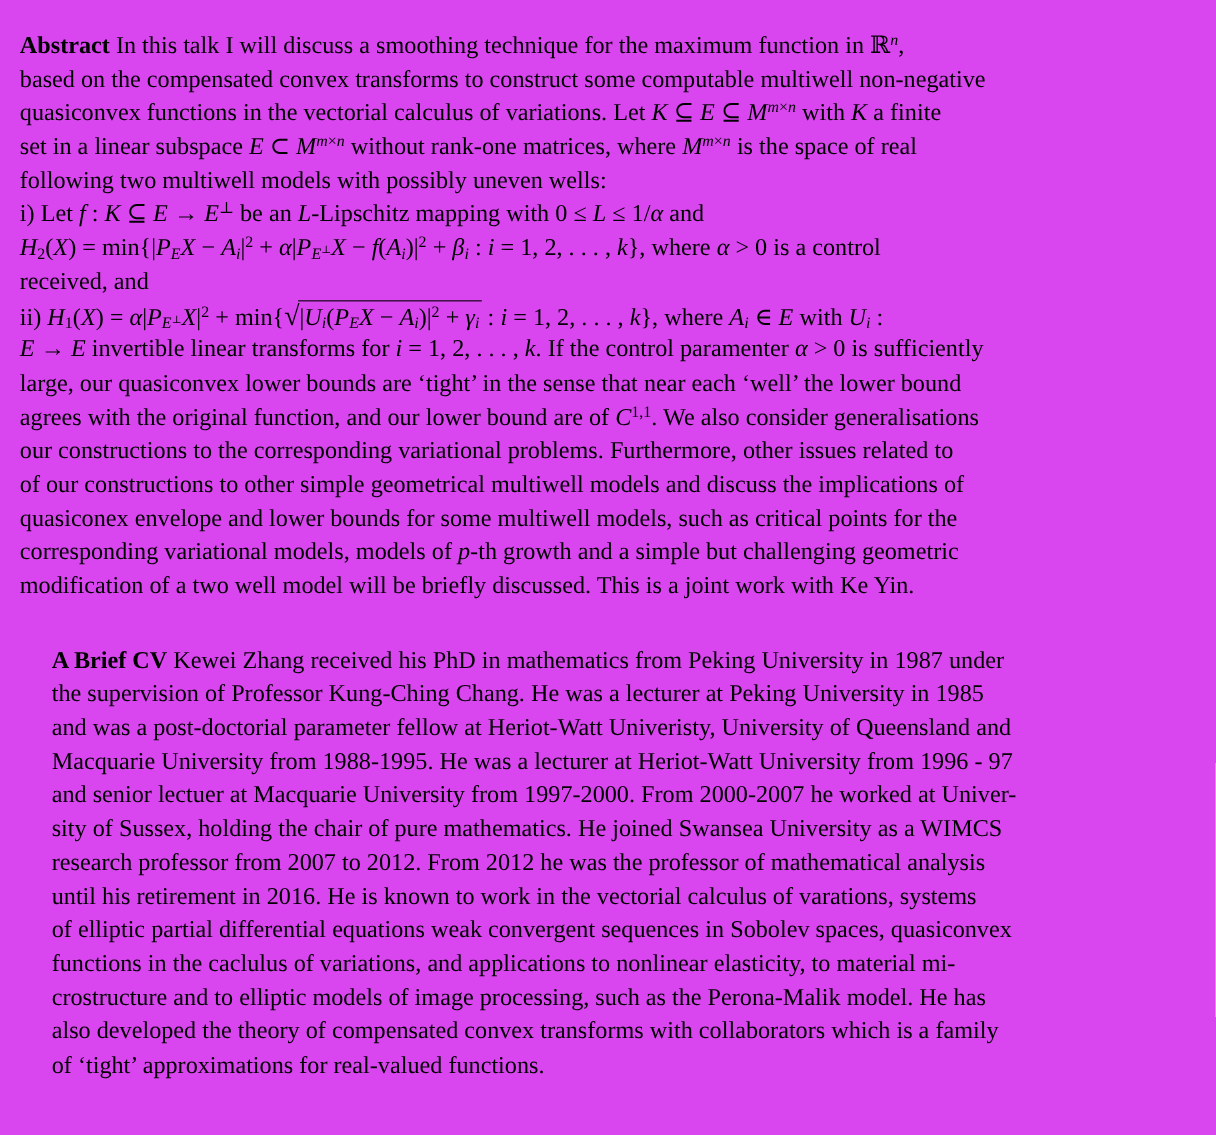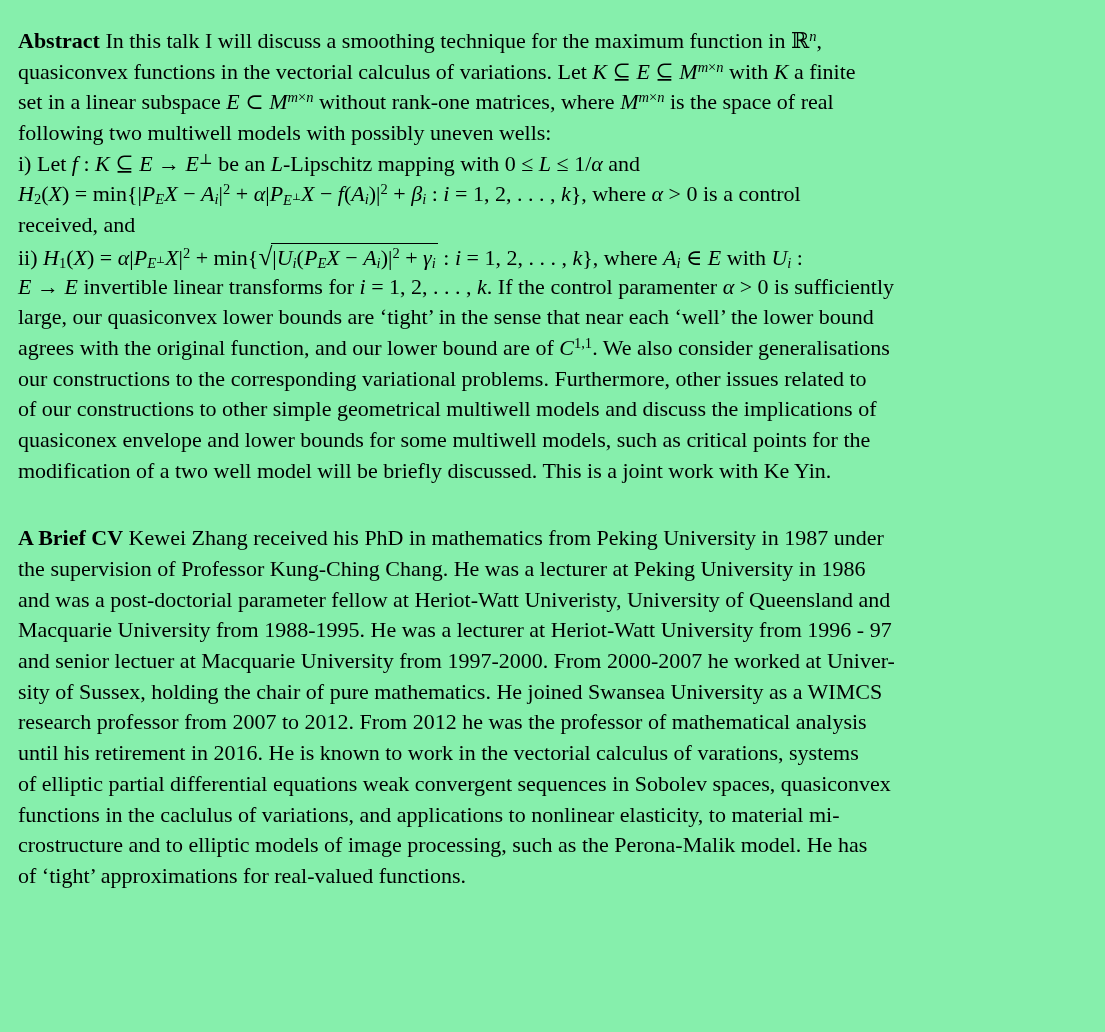--- a/index.html
+++ b/index.html
@@ -8,66 +8,69 @@
     color: #000000;
     font-family: "Liberation Serif", "DejaVu Serif", serif;
     font-size: 22px;
   }
   .doc {
     width: 1105px;
     height: 1032px;
     box-sizing: border-box;
     padding: 26px 19px 0 18px;
     overflow: hidden;
-    background: #86efac;
+    background: #d946ef;
   }
   .para { margin: 0 0 37px 0; }
-  .para:last-child { margin-bottom: 0; }
+  .para:last-child { margin-bottom: 0; margin-left: 29px; }
   .line {
     line-height: 30.7px;
     white-space: nowrap;
     height: 30.7px;
   }
   .ln { display: inline; }
   b { font-weight: bold; }
   i { font-style: italic; }
   sub, sup { font-size: 66%; line-height: 0; }
   sup { vertical-align: 0.5em; }
   sub { vertical-align: -0.22em; }
   .sqrt { font-size: 115%; letter-spacing: -1px; }
   .vinc { border-top: 1.4px solid currentColor; padding: 1px 2px 0 1px; margin-top: 28px; }
 </style>
 </head>
 <body>
 
 <div class="doc">
   <div class="para">
       <div class="line"><span class="ln"><b>Abstract</b> In this talk I will discuss a smoothing technique for the maximum function in ℝ<sup><i>n</i></sup>,</span></div>
+      <div class="line"><span class="ln">based on the compensated convex transforms to construct some computable multiwell non-negative</span></div>
       <div class="line"><span class="ln">quasiconvex functions in the vectorial calculus of variations. Let <i>K</i> ⊆ <i>E</i> ⊆ <i>M</i><sup><i>m</i>×<i>n</i></sup> with <i>K</i> a finite</span></div>
       <div class="line"><span class="ln">set in a linear subspace <i>E</i> ⊂ <i>M</i><sup><i>m</i>×<i>n</i></sup> without rank-one matrices, where <i>M</i><sup><i>m</i>×<i>n</i></sup> is the space of real</span></div>
       <div class="line"><span class="ln">following two multiwell models with possibly uneven wells:</span></div>
       <div class="line"><span class="ln">i) Let <i>f</i> : <i>K</i> ⊆ <i>E</i> → <i>E</i><sup>⊥</sup> be an <i>L</i>-Lipschitz mapping with 0 ≤ <i>L</i> ≤ 1/<i>α</i> and</span></div>
       <div class="line"><span class="ln"><i>H</i><sub>2</sub>(<i>X</i>) = min{|<i>P</i><sub><i>E</i></sub><i>X</i> − <i>A</i><sub><i>i</i></sub>|<sup>2</sup> + <i>α</i>|<i>P</i><sub><i>E</i><sup>⊥</sup></sub><i>X</i> − <i>f</i>(<i>A</i><sub><i>i</i></sub>)|<sup>2</sup> + <i>β</i><sub><i>i</i></sub> : <i>i</i> = 1, 2, . . . , <i>k</i>}, where <i>α</i> &gt; 0 is a control</span></div>
       <div class="line"><span class="ln">received, and</span></div>
       <div class="line"><span class="ln">ii) <i>H</i><sub>1</sub>(<i>X</i>) = <i>α</i>|<i>P</i><sub><i>E</i><sup>⊥</sup></sub><i>X</i>|<sup>2</sup> + min{<span class="sqrt">√</span><span class="vinc">|<i>U</i><sub><i>i</i></sub>(<i>P</i><sub><i>E</i></sub><i>X</i> − <i>A</i><sub><i>i</i></sub>)|<sup>2</sup> + <i>γ</i><sub><i>i</i></sub></span> : <i>i</i> = 1, 2, . . . , <i>k</i>}, where <i>A</i><sub><i>i</i></sub> ∈ <i>E</i> with <i>U</i><sub><i>i</i></sub> :</span></div>
       <div class="line"><span class="ln"><i>E</i> → <i>E</i> invertible linear transforms for <i>i</i> = 1, 2, . . . , <i>k</i>. If the control paramenter <i>α</i> &gt; 0 is sufficiently</span></div>
       <div class="line"><span class="ln">large, our quasiconvex lower bounds are ‘tight’ in the sense that near each ‘well’ the lower bound</span></div>
       <div class="line"><span class="ln">agrees with the original function, and our lower bound are of <i>C</i><sup>1,1</sup>. We also consider generalisations</span></div>
       <div class="line"><span class="ln">our constructions to the corresponding variational problems. Furthermore, other issues related to</span></div>
       <div class="line"><span class="ln">of our constructions to other simple geometrical multiwell models and discuss the implications of</span></div>
       <div class="line"><span class="ln">quasiconex envelope and lower bounds for some multiwell models, such as critical points for the</span></div>
+      <div class="line"><span class="ln">corresponding variational models, models of <i>p</i>-th growth and a simple but challenging geometric</span></div>
       <div class="line"><span class="ln">modification of a two well model will be briefly discussed. This is a joint work with Ke Yin.</span></div>
     </div>
   <div class="para">
       <div class="line"><span class="ln"><b>A Brief CV</b> Kewei Zhang received his PhD in mathematics from Peking University in 1987 under</span></div>
-      <div class="line"><span class="ln">the supervision of Professor Kung-Ching Chang.  He was a lecturer at Peking University in 1986</span></div>
+      <div class="line"><span class="ln">the supervision of Professor Kung-Ching Chang.  He was a lecturer at Peking University in 1985</span></div>
       <div class="line"><span class="ln">and was a post-doctorial parameter fellow at Heriot-Watt Univeristy, University of Queensland and</span></div>
       <div class="line"><span class="ln">Macquarie University from 1988-1995. He was a lecturer at Heriot-Watt University from 1996 - 97</span></div>
       <div class="line"><span class="ln">and senior lectuer at Macquarie University from 1997-2000. From 2000-2007 he worked at Univer-</span></div>
       <div class="line"><span class="ln">sity of Sussex, holding the chair of pure mathematics. He joined Swansea University as a WIMCS</span></div>
       <div class="line"><span class="ln">research professor from 2007 to 2012.  From 2012 he was the professor of mathematical analysis</span></div>
       <div class="line"><span class="ln">until his retirement in 2016.  He is known to work in the vectorial calculus of varations, systems</span></div>
       <div class="line"><span class="ln">of elliptic partial differential equations weak convergent sequences in Sobolev spaces, quasiconvex</span></div>
       <div class="line"><span class="ln">functions in the caclulus of variations, and applications to nonlinear elasticity, to material mi-</span></div>
       <div class="line"><span class="ln">crostructure and to elliptic models of image processing, such as the Perona-Malik model. He has</span></div>
+      <div class="line"><span class="ln">also developed the theory of compensated convex transforms with collaborators which is a family</span></div>
       <div class="line"><span class="ln">of ‘tight’ approximations for real-valued functions.</span></div>
     </div>
 </div>
 
 </body></html>

